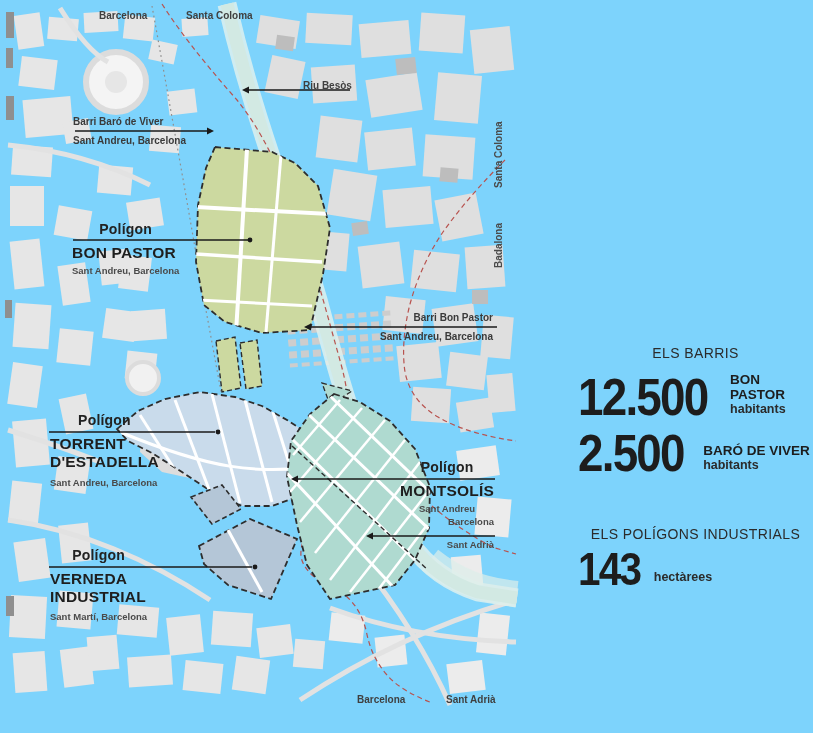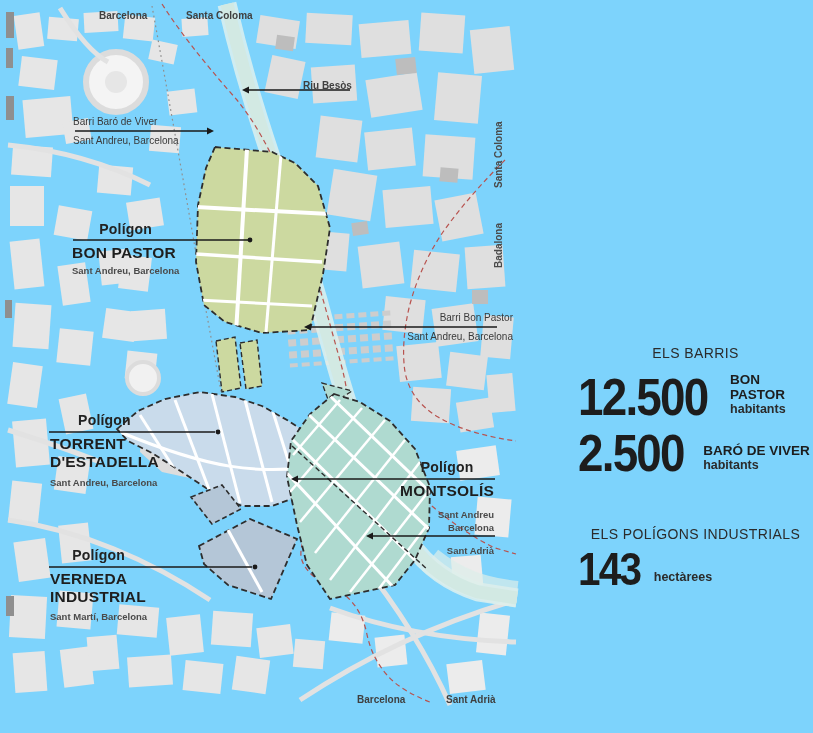--- a/index.html
+++ b/index.html
@@ -3,21 +3,21 @@
 <meta charset="utf-8">
 <style>
   html,body{margin:0;padding:0;background:#ffffff;}
   .canvas{position:relative;width:813px;height:733px;background:#7dd3fc;overflow:hidden;
           font-family:"Liberation Sans","DejaVu Sans",sans-serif;}
   svg.mapsvg{position:absolute;left:0;top:0;}
   
   .mlab{position:absolute;font-weight:700;font-size:10px;line-height:13px;color:#3f3f3f;white-space:nowrap;}
   .mlab.vert{transform:rotate(-90deg);transform-origin:0 0;color:#4a4a4a;}
   
-  .ncall{position:absolute;color:#3a3a3a;font-weight:400;font-size:10px;line-height:13px;white-space:nowrap;}
+  .ncall{position:absolute;color:#3a3a3a;font-weight:700;font-size:10px;line-height:13px;white-space:nowrap;}
   .ncall .l2{margin-top:6px;}
   .ncall.right{text-align:right;}
   
   .pcall{position:absolute;white-space:nowrap;}
   .pcall.right{text-align:right;}
   .pcall .kicker{font-weight:700;font-size:14px;line-height:16px;color:#222;margin-bottom:7px;letter-spacing:.2px;text-align:center;}
   .pcall .cname{font-weight:700;font-size:15.5px;line-height:18px;color:#1e1e1e;letter-spacing:.2px;}
   .pcall .sub{font-weight:700;font-size:9.5px;line-height:13px;color:#4a4a4a;}
   
   .stats{position:absolute;left:578px;top:346px;width:235px;color:#222;}
@@ -263,42 +263,42 @@
   <div class="mlab vert" style="left:492px;top:188px;">Santa Coloma</div>
   <div class="mlab vert" style="left:492px;top:268px;">Badalona</div>
   <div class="mlab" style="left:357px;top:693px;">Barcelona</div>
   <div class="mlab" style="left:446px;top:693px;">Sant Adrià</div>
 
   <div class="ncall" style="left:73px;top:115px;">
     <div class="l1">Barri Baró de Viver</div>
     <div class="l2">Sant Andreu, Barcelona</div>
   </div>
 
-  <div class="ncall right" style="right:300px;top:311px;">
+  <div class="ncall right" style="right:320px;top:311px;">
     <div class="l1">Barri Bon Pastor</div>
     <div class="l2">Sant Andreu, Barcelona</div>
   </div>
 
   <div class="pcall" style="left:72px;top:221px;">
     <div class="kicker">Polígon</div>
     <div class="cname">BON PASTOR</div>
     <div class="sub" style="margin-top:2px;">Sant Andreu, Barcelona</div>
   </div>
 
   <div class="pcall" style="left:50px;top:412px;">
     <div class="kicker">Polígon</div>
     <div class="cname">TORRENT</div>
     <div class="cname">D'ESTADELLA</div>
     <div class="sub" style="margin-top:5px;">Sant Andreu, Barcelona</div>
   </div>
 
   <div class="pcall right" style="right:319px;top:459px;">
     <div class="kicker">Polígon</div>
     <div class="cname">MONTSOLÍS</div>
-    <div class="sub" style="margin-top:8px;">Sant Andreu</div>
+    <div class="sub" style="margin-top:2px;text-align:center;">Sant Andreu</div>
     <div class="sub">Barcelona</div>
     <div class="sub" style="margin-top:10px;">Sant Adrià</div>
   </div>
 
   <div class="pcall" style="left:50px;top:547px;">
     <div class="kicker">Polígon</div>
     <div class="cname">VERNEDA</div>
     <div class="cname">INDUSTRIAL</div>
     <div class="sub" style="margin-top:4px;">Sant Martí, Barcelona</div>
   </div>

